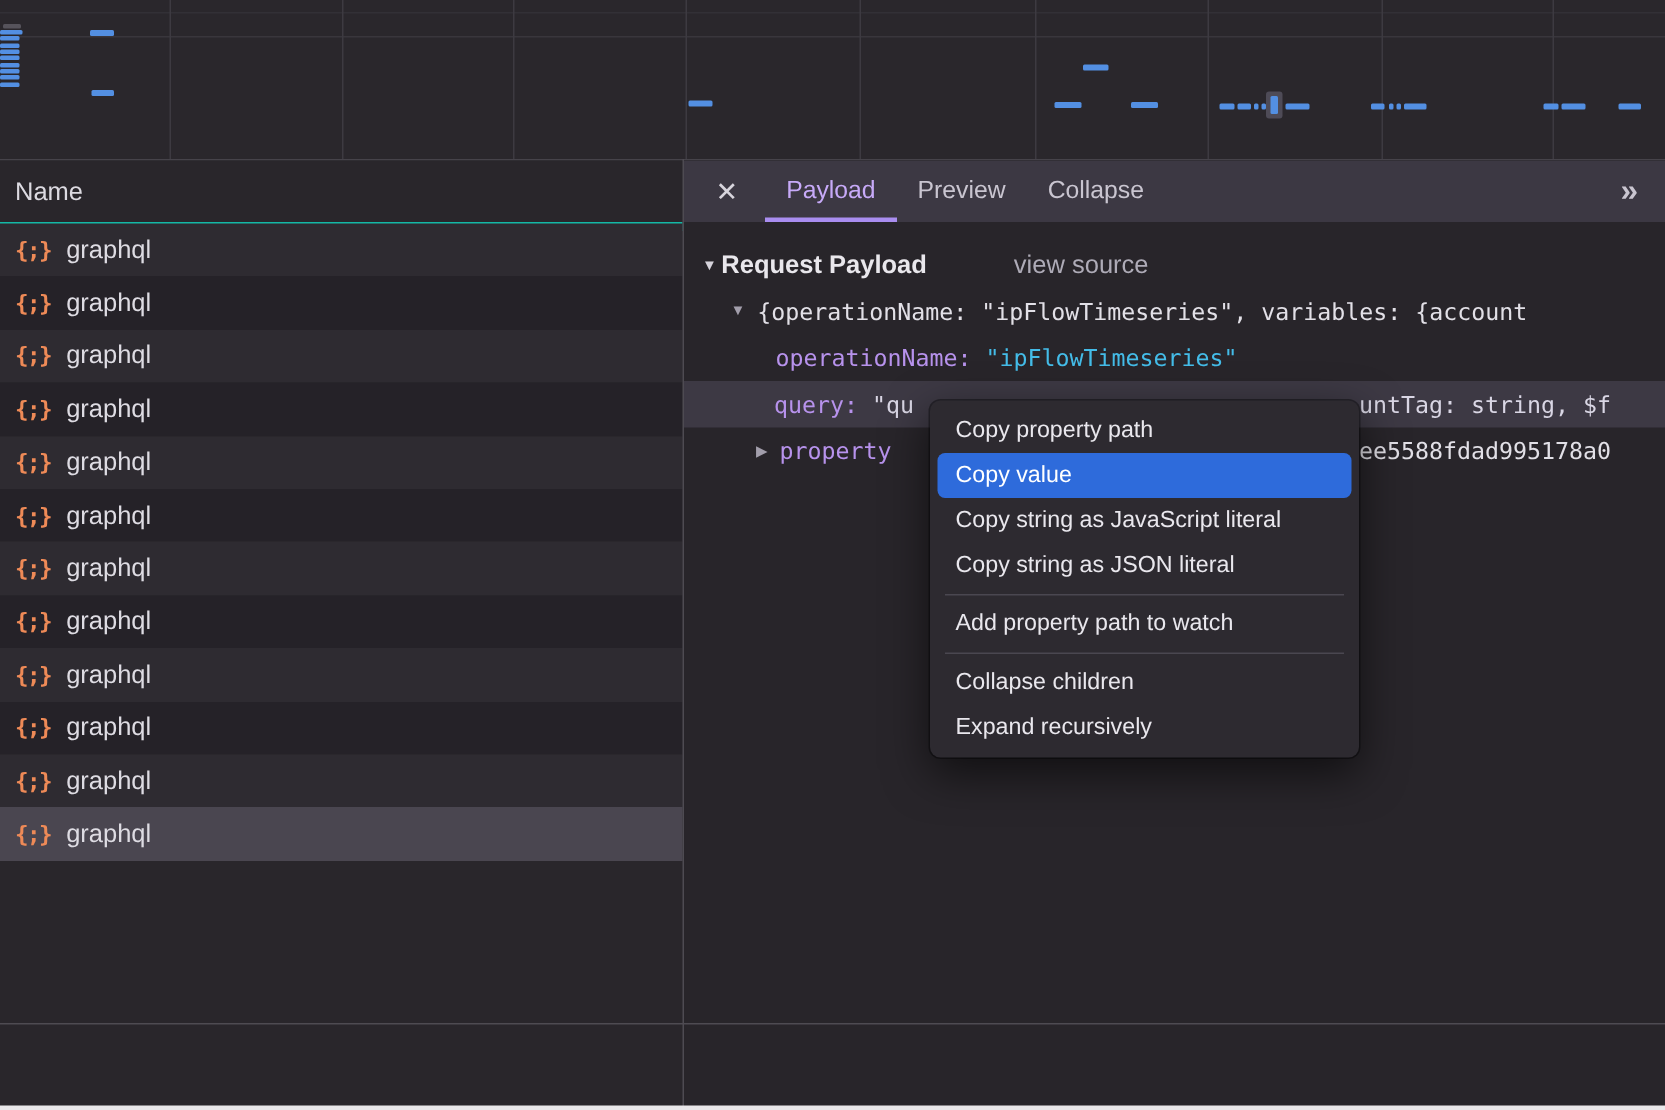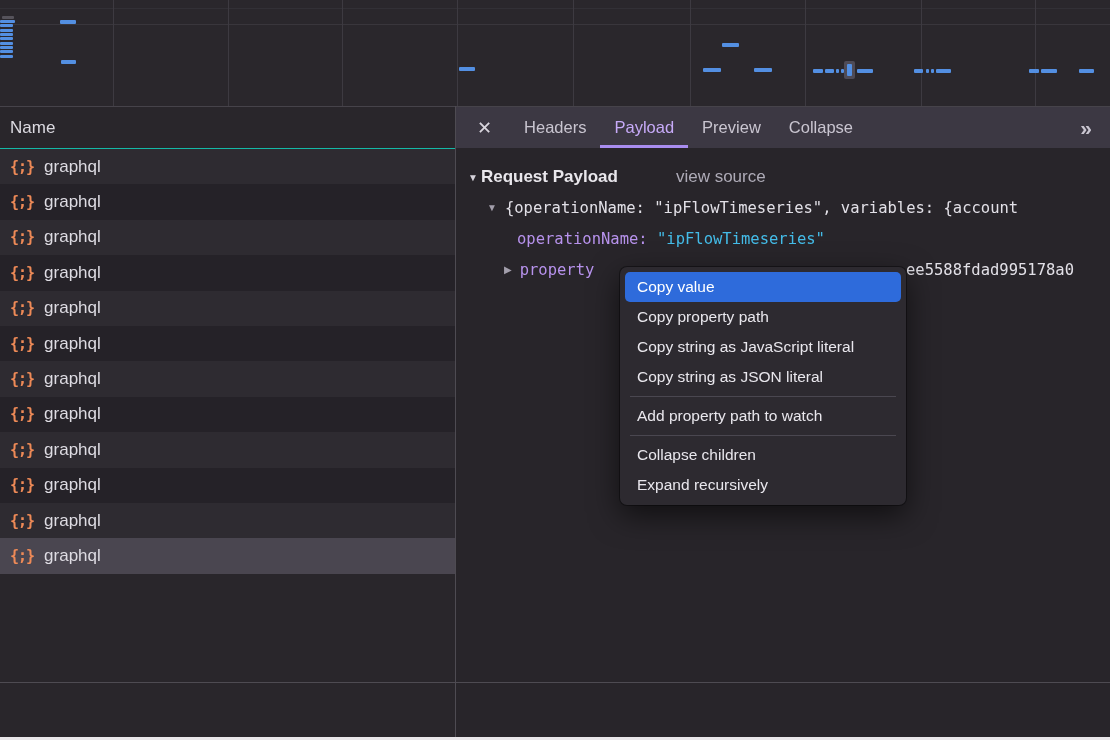--- a/index.html
+++ b/index.html
@@ -168,21 +168,20 @@
         <div class="req-row even selected">
           <span class="req-icon" style="color: rgb(238, 138, 87);">{;}</span>
           <span>graphql</span>
         </div>
       </div>
   </div>
 
   <div class="right-panel">
     <div class="tabbar" id="tabbar">
       <span class="close-btn">✕</span>
-      <div class="tab">Headers</div>
         <div class="tab selected">Payload</div>
         <div class="tab">Preview</div>
         <div class="tab">Collapse</div>
         <span class="overflow-btn">»</span>
     </div>
 
     <div class="payload">
       <div class="section-row">
         <span class="sec-tri">▼</span>
         <span class="sec-title">Request Payload</span>
@@ -191,35 +190,39 @@
 
       <div class="code-row row-summary">
         <span class="tri">▼</span>
         <span class="w">{operationName: "ipFlowTimeseries", variables: {account</span>
       </div>
 
       <div class="code-row row-operation">
         <span class="k">operationName: </span><span class="s">"ipFlowTimeseries"</span>
       </div>
 
+      <div class="code-row row-query">
+        <span class="k">query: </span><span class="p">"qu</span>
+        <span class="frag-right p">untTag: string, $f</span>
+      </div>
 
       <div class="code-row row-variables">
         <span class="tri">▶</span><span class="k">property</span>
         <span class="frag-right w">ee5588fdad995178a0</span>
       </div>
     </div>
   </div>
 
   <div class="vdivider"></div>
   <div class="hdivider"></div>
   <div class="bottom-strip"></div>
 
   <div class="context-menu" id="context-menu">
+      <div class="menu-item">Copy property path</div>
       <div class="menu-item highlighted" style="background: rgb(46, 107, 219);">Copy value</div>
-      <div class="menu-item">Copy property path</div>
       <div class="menu-item">Copy string as JavaScript literal</div>
       <div class="menu-item">Copy string as JSON literal</div>
       <div class="menu-sep"></div>
       <div class="menu-item">Add property path to watch</div>
       <div class="menu-sep"></div>
       <div class="menu-item">Collapse children</div>
       <div class="menu-item">Expand recursively</div>
     </div>
 
 </div>

